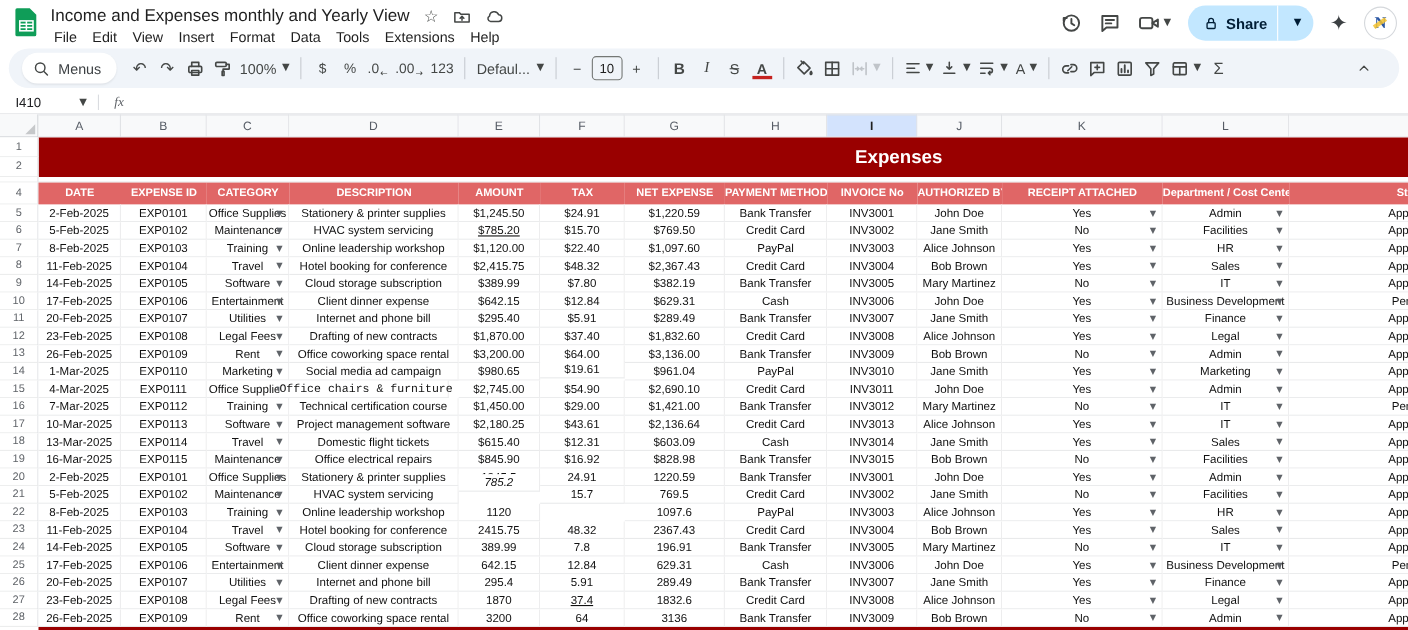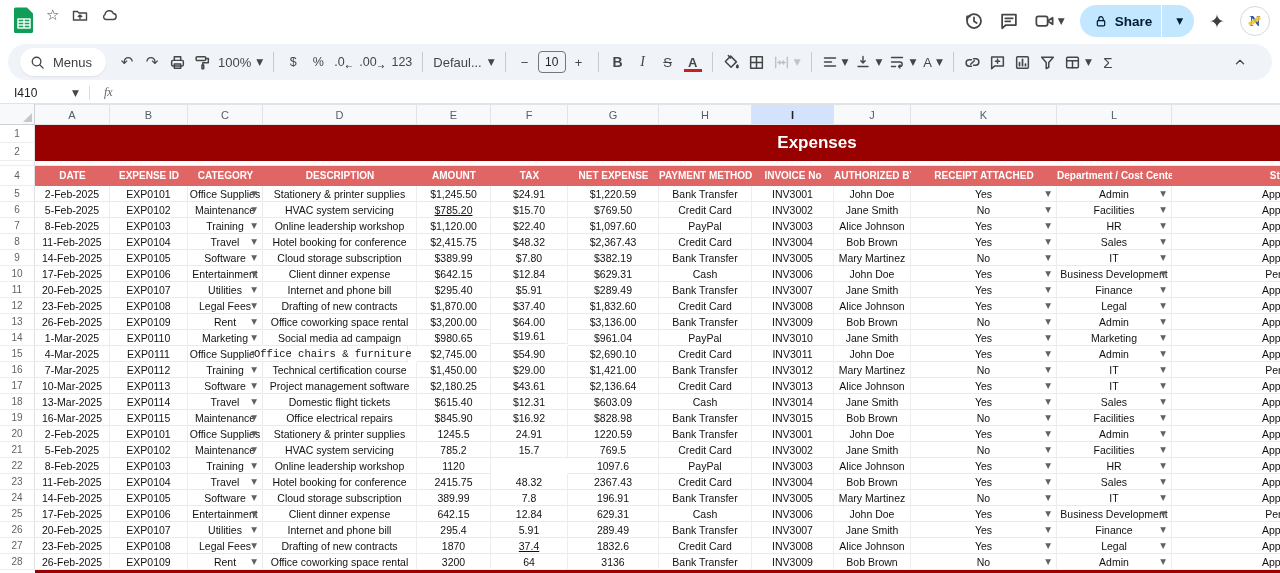--- a/index.html
+++ b/index.html
@@ -92,29 +92,41 @@
 
   <div class="topbar">
     <svg class="logo" viewBox="0 0 27 27">
       <path d="M5 1h12l6 6v18a1.5 1.5 0 0 1-1.5 1.5h-16A1.5 1.5 0 0 1 4 25V2.5A1.5 1.5 0 0 1 5.5 1Z" fill="#0F9D58" transform="translate(-1,-0.5)"></path>
       <rect x="7" y="12" width="12" height="9" fill="none" stroke="#fff" stroke-width="1.4"></rect>
       <line x1="7" y1="15" x2="19" y2="15" stroke="#fff" stroke-width="1.4"></line>
       <line x1="7" y1="18" x2="19" y2="18" stroke="#fff" stroke-width="1.4"></line>
       <line x1="13" y1="12" x2="13" y2="21" stroke="#fff" stroke-width="1.4"></line>
     </svg>
     <div class="title-row">
+      <span class="doc-title">Income and Expenses monthly and Yearly View</span>
       <span class="t-ic" style="font-family:'DejaVu Sans',sans-serif;">☆</span>
       <svg width="16" height="16" viewBox="0 0 16 16" class="ic">
         <path d="M1.5 4.5h4l1.5 1.5h7.5v7h-13z"></path>
           <path d="M8 11.5v-3.5m-1.7 1.6 1.7-1.7 1.7 1.7"></path>
       </svg>
       <svg width="17" height="16" viewBox="0 0 17 16" class="ic">
         <path d="M5 12.5h7a3 3 0 0 0 .3-6A4.3 4.3 0 0 0 4 7.6a2.6 2.6 0 0 0 1 4.9Z"></path>
       </svg>
     </div>
+    <nav class="menubar">
+        <span class="menu-item">File</span>
+        <span class="menu-item">Edit</span>
+        <span class="menu-item">View</span>
+        <span class="menu-item">Insert</span>
+        <span class="menu-item">Format</span>
+        <span class="menu-item">Data</span>
+        <span class="menu-item">Tools</span>
+        <span class="menu-item">Extensions</span>
+        <span class="menu-item">Help</span>
+      </nav>
     <div class="top-right">
       <svg width="20" height="20" viewBox="0 0 16 16" class="ic">
         <circle cx="8" cy="8" r="5.6"></circle>
           <path d="M8 5v3.2l2.1 1.4"></path>
           <path d="M2.4 6.5v-2.2h2.2"></path>
       </svg>
       <svg width="20" height="20" viewBox="0 0 16 16" class="ic">
         <path d="M2.5 2.8h11v8.4h-8l-3 2.6z"></path>
           <path d="M5 5.8h6M5 8.2h4"></path>
       </svg>
@@ -552,21 +564,21 @@
       <div class="dc" style="left:752px;top:301px;width:82px;">INV3001</div>
       <div class="dc" style="left:834px;top:301px;width:77px;">John Doe</div>
       <div class="dc" style="left:911px;top:301px;width:146px;">Yes<span class="dd" style="line-height:16px;">▼</span></div>
       <div class="dc" style="left:1057px;top:301px;width:115px;">Admin<span class="dd" style="line-height:16px;">▼</span></div>
       <div class="dc" style="left:1172px;top:301px;width:226px;">Approved</div>
       <div class="rn" style="top:317px;height:16px;line-height:16px;">21</div>
       <div class="dc" style="left:35px;top:317px;width:75px;">5-Feb-2025</div>
       <div class="dc" style="left:110px;top:317px;width:78px;">EXP0102</div>
       <div class="dc" style="left:188px;top:317px;width:75px;">Maintenance<span class="dd" style="line-height:16px;">▼</span></div>
       <div class="dc" style="left:263px;top:317px;width:154px;">HVAC system servicing</div>
-      <div class="dc" style="left:417px;top:317px;width:74px;">785.2</div>
+      <div class="dc" style="left:417px;top:306px;width:74px;font-style:italic;">785.2</div>
       <div class="dc" style="left:491px;top:317px;width:77px;">15.7</div>
       <div class="dc" style="left:568px;top:317px;width:91px;">769.5</div>
       <div class="dc" style="left:659px;top:317px;width:93px;">Credit Card</div>
       <div class="dc" style="left:752px;top:317px;width:82px;">INV3002</div>
       <div class="dc" style="left:834px;top:317px;width:77px;">Jane Smith</div>
       <div class="dc" style="left:911px;top:317px;width:146px;">No<span class="dd" style="line-height:16px;">▼</span></div>
       <div class="dc" style="left:1057px;top:317px;width:115px;">Facilities<span class="dd" style="line-height:16px;">▼</span></div>
       <div class="dc" style="left:1172px;top:317px;width:226px;">Approved</div>
       <div class="rn" style="top:333px;height:16px;line-height:16px;">22</div>
       <div class="dc" style="left:35px;top:333px;width:75px;">8-Feb-2025</div>

